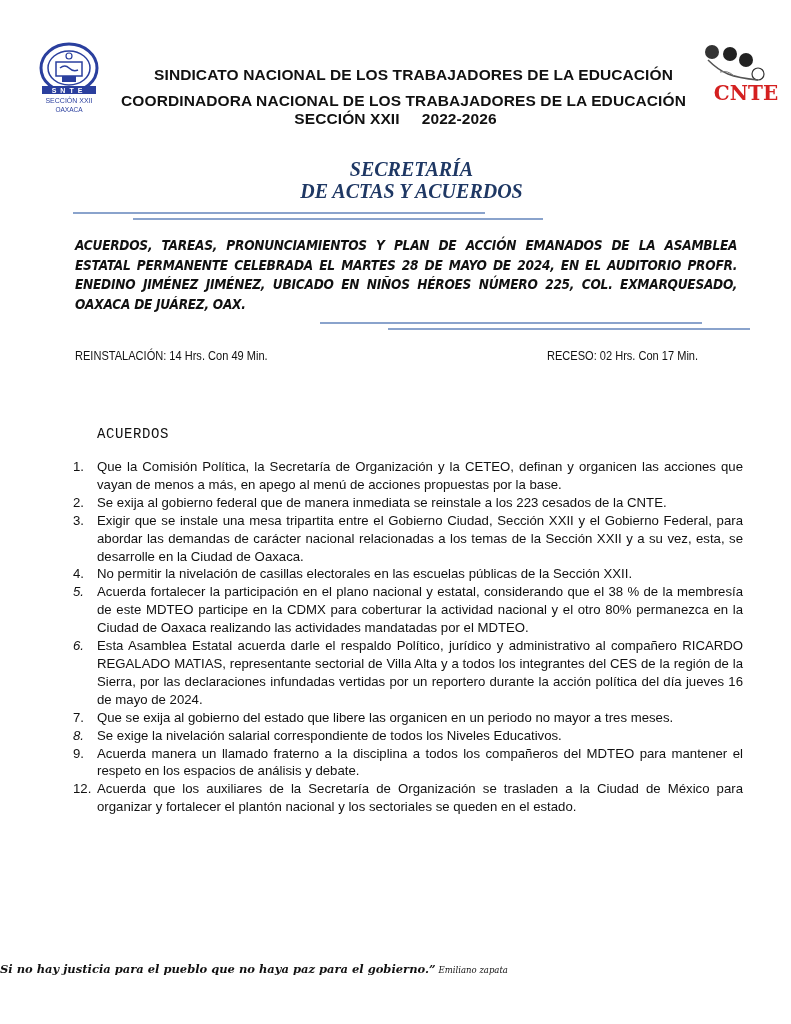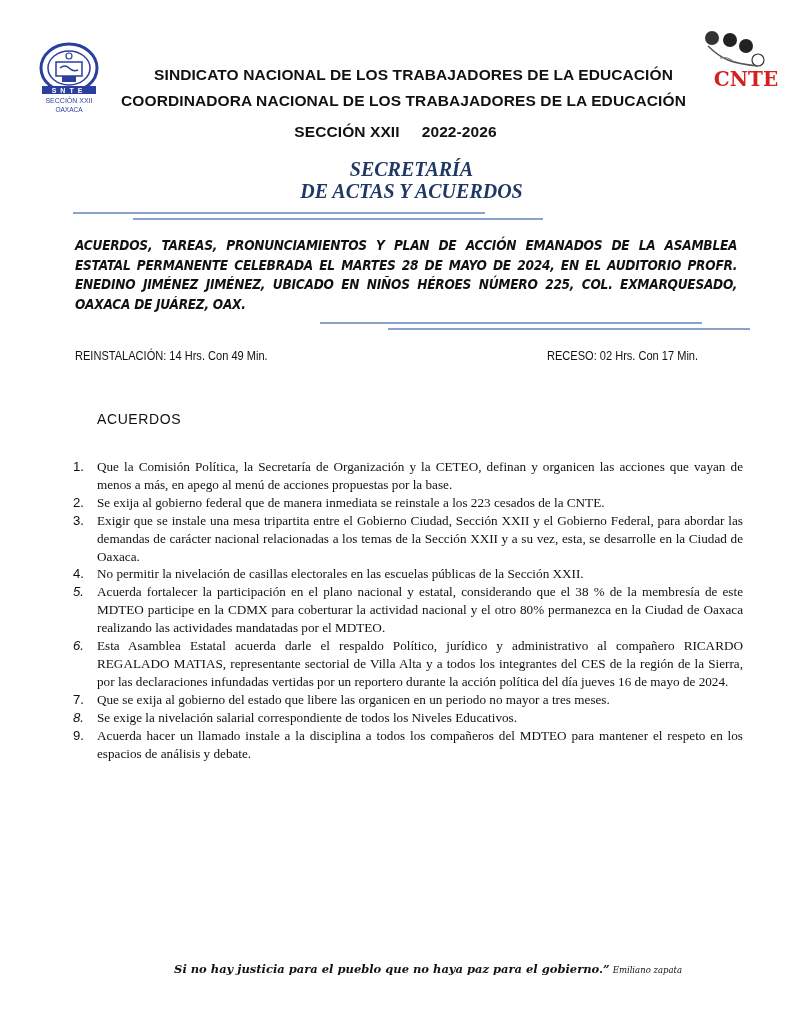--- a/index.html
+++ b/index.html
@@ -1,53 +1,53 @@
 <!DOCTYPE html>
 <html><head>
 <meta charset="utf-8">
 <style>
   html, body { margin: 0; padding: 0; background: #ffffff; }
   body { width: 791px; height: 1024px; position: relative; overflow: hidden; font-family: "Liberation Sans", sans-serif; color: #111; }
   .abs { position: absolute; }
 
   
   .logo-snte { left: 38px; top: 42px; width: 62px; height: 76px; }
-  .logo-cnte { left: 700px; top: 28px; width: 80px; height: 62px; }
+  .logo-cnte { left: 700px; top: 42px; width: 80px; height: 62px; }
   .hdr-line { left: 0; width: 791px; text-align: center; font-weight: bold; font-size: 15.5px; letter-spacing: 0.1px; white-space: nowrap; }
   .hdr1 { top: 66px; left: 18px; }
   .hdr2 { top: 92px; left: 8px; }
-  .hdr3 { top: 123px; left: 0; }
+  .hdr3 { top: 110px; left: 0; }
   .hdr3 .gap { display: inline-block; width: 22px; }
 
   .sec-title { left: 0; width: 791px; text-align: center; font-family: "Liberation Serif", serif; font-style: italic; font-weight: bold; color: #1f3864; font-size: 20px; line-height: 22px; }
   .sec1 { top: 158px; left: 16px; }
   .sec2 { top: 180px; left: 16px; }
 
   .rule { height: 2px; background: #8aa3cc; }
   .r1 { left: 73px; top: 212px; width: 412px; }
   .r2 { left: 133px; top: 218px; width: 410px; }
   .r3 { left: 320px; top: 322px; width: 382px; }
   .r4 { left: 388px; top: 328px; width: 362px; }
 
   .intro { left: 75px; top: 236px; width: 662px; font-style: italic; font-weight: bold; font-size: 14.2px; line-height: 19.5px; text-align: justify; text-align-last: left; font-family: "DejaVu Sans", sans-serif; letter-spacing: -0.3px; transform: scaleX(0.86); transform-origin: left top; width: 770px; }
 
   .timeline { top: 348px; font-size: 13px; font-family: "Liberation Sans Narrow", "Liberation Sans", sans-serif; transform: scaleX(0.85); transform-origin: left top; }
   .tl-left { left: 75px; }
   .tl-right { left: 547px; }
 
-  .acuerdos-head { left: 97px; top: 411px; font-size: 14px; letter-spacing: 0.6px; font-family: Liberation Sans, sans-serif; }
+  .acuerdos-head { left: 97px; top: 426px; font-size: 14px; letter-spacing: 0.6px; font-family: Liberation Mono, monospace; }
 
   .list { left: 73px; top: 458px; width: 670px; margin: 0; padding: 0; list-style: none; font-family: "Liberation Sans", sans-serif; font-size: 13.2px; line-height: 17.9px; }
   .list li { position: relative; padding-left: 24px; text-align: justify; }
   .list li.left { text-align: left; }
   .list .num { position: absolute; left: 0; top: 0; }
   .list .num.it { font-style: italic; }
-  .list .txt { display: block; font-family: Liberation Serif, serif; }
+  .list .txt { display: block; }
 
-  .quote { left: 0; width: 682px; top: 962px; text-align: right; font-family: "DejaVu Serif", serif; font-style: italic; font-weight: bold; font-size: 11.5px; }
+  .quote { left: 0; width: 682px; top: 962px; text-align: left; font-family: "DejaVu Serif", serif; font-style: italic; font-weight: bold; font-size: 11.5px; }
   .quote .author { font-size: 8.5px; font-weight: normal; margin-left: 3px; }
 </style>
 </head>
 <body>
 
 <div class="abs logo-snte">
   <svg width="62" height="76" viewBox="0 0 62 76">
     <ellipse cx="31" cy="26" rx="28" ry="24" fill="#fff" stroke="#2a3f9e" stroke-width="3"></ellipse>
     <ellipse cx="31" cy="26" rx="21" ry="17" fill="#fff" stroke="#2a3f9e" stroke-width="1.5"></ellipse>
     <rect x="18" y="20" width="26" height="14" fill="#fff" stroke="#2a3f9e" stroke-width="1.5"></rect>
@@ -123,19 +123,23 @@
   <li class="left">
       <span class="num">7.</span>
       <span class="txt">Que se exija al gobierno del estado que libere las organicen en un periodo no mayor a tres meses.</span>
     </li>
   <li class="left">
       <span class="num it">8.</span>
       <span class="txt">Se exige la nivelación salarial correspondiente de todos los Niveles Educativos.</span>
     </li>
   <li>
       <span class="num">9.</span>
-      <span class="txt">Acuerda hacer un llamado instale a la disciplina a todos los compañeros del MDTEO para mantener el respeto en los espacios de análisis y debate.</span>
+      <span class="txt">Acuerda manera un llamado fraterno a la disciplina a todos los compañeros del MDTEO para mantener el respeto en los espacios de análisis y debate.</span>
+    </li>
+  <li>
+      <span class="num">12.</span>
+      <span class="txt">Acuerda que los auxiliares de la Secretaría de Organización se trasladen a la Ciudad de México para organizar y fortalecer el plantón nacional y los sectoriales se queden en el estado.</span>
     </li>
 </ol>
 
 <div class="abs quote">
   <span>Si no hay justicia para el pueblo que no haya paz para el gobierno.”</span><span class="author">Emiliano zapata</span>
 </div>
 
 </body></html>

